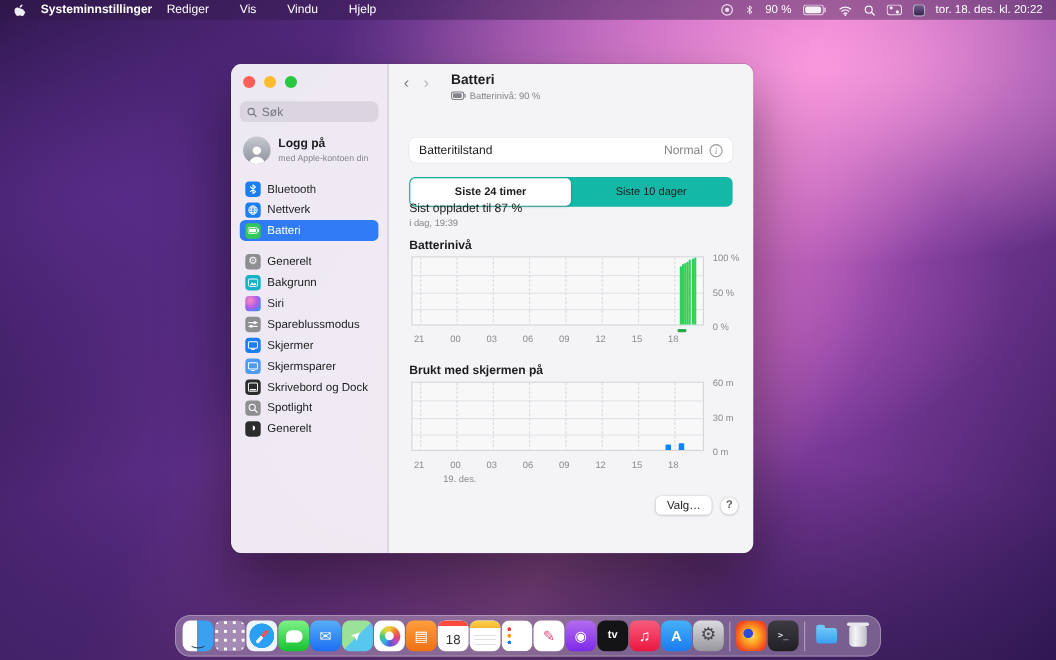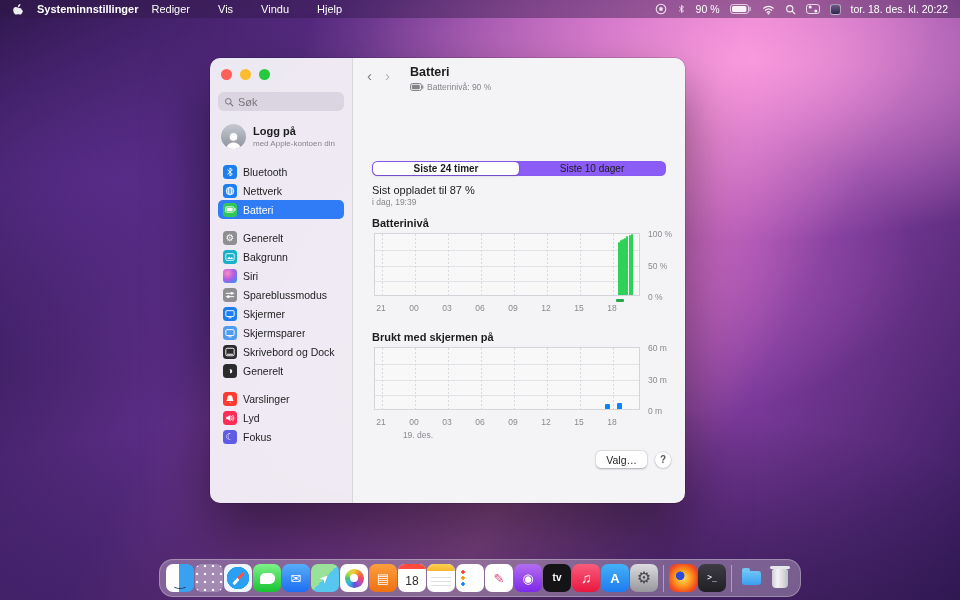--- a/index.html
+++ b/index.html
@@ -60,21 +60,21 @@
  box-shadow:0 0 0 .5px rgba(0,0,0,.09);display:flex;align-items:center;padding:0 9px}
 #row-lowpower{top:36px;height:23px}
 #row-health{top:67px;height:23px}
 .row-label{flex:1}
 .row-value{color:#1d1d1f}
 .row-value.dim{color:#85858b;margin-right:6px}
 .stepper{width:13px;height:13px;margin-left:5px;border-radius:3.5px;background:#ecebef;display:flex;align-items:center;justify-content:center}
 .stepper svg{display:block}
 .info-circle{width:12px;height:12px;border-radius:50%;border:1px solid #97979d;color:#97979d;
  font-family:"Liberation Serif",serif;font-style:italic;font-size:8.5px;display:flex;align-items:center;justify-content:center}
-.segmented{position:absolute;top:103px;left:19px;width:294px;height:15px;background:#8b5cf6;border-radius:5.5px;display:flex;padding:1px;
+.segmented{position:absolute;top:103px;left:19px;width:294px;height:27px;background:#14b8a6;border-radius:5.5px;display:flex;padding:1px;
  box-shadow:inset 0 0 0 .5px rgba(0,0,0,.04)}
 .segment{flex:1;display:flex;align-items:center;justify-content:center;font-size:10px;color:#1d1d1f;border-radius:4.5px;cursor:default}
 .segment.active{background:#fff;font-weight:600;box-shadow:0 1px 2.5px rgba(0,0,0,.18),0 0 0 .5px rgba(0,0,0,.05)}
 .last-charge-title{position:absolute;top:126px;left:19px;font-size:11px}
 .last-charge-sub{position:absolute;top:139px;left:19px;font-size:8.5px;color:#86868b}
 .chart{position:absolute;left:19px;width:313px}
 #chart1{top:159px}
 #chart2{top:273px}
 .chart h3{font-size:11px;font-weight:bold;margin-bottom:0;height:16px}
 .chart-body{position:relative}
@@ -313,46 +313,31 @@
             <div class="side-item">
               <span class="side-icon" style="background: rgb(44, 44, 46);">
                 <svg viewBox="0 0 12 12">
                   <rect x="1" y="1.5" width="10" height="9" rx="1.5" fill="none" stroke="currentColor" stroke-width="1.1"></rect>
                   <path d="M3 8.7h6" stroke="currentColor" stroke-width="1.3" stroke-linecap="round"></path>
                 </svg>
               </span>
               <span class="side-label">Skrivebord og Dock</span>
             </div>
             <div class="side-item">
+              <span class="side-icon" style="background: rgb(142, 142, 147);">
+                <svg viewBox="0 0 12 12">
+                  <circle cx="5.2" cy="5.2" r="3.4" fill="none" stroke="currentColor" stroke-width="1.2"></circle>
+                  <path d="M7.8 7.8 10.6 10.6" stroke="currentColor" stroke-width="1.3" stroke-linecap="round"></path>
+                </svg>
+              </span>
+              <span class="side-label">Spotlight</span>
+            </div>
+            <div class="side-item">
               <span class="side-icon" style="background: rgb(44, 44, 46);">◑</span>
               <span class="side-label">Generelt</span>
-            </div>
-          </div>
-          <div class="side-group">
-            <div class="side-item">
-              <span class="side-icon" style="background: rgb(255, 59, 48);">
-                <svg viewBox="0 0 12 12">
-                  <path d="M6 1.4c-2 0-3.2 1.5-3.2 3.4 0 2.3-.8 3.1-1.3 3.6h9c-.5-.5-1.3-1.3-1.3-3.6C9.2 2.9 8 1.4 6 1.4z" fill="currentColor"></path>
-                  <path d="M4.8 9.5a1.3 1.3 0 0 0 2.4 0z" fill="currentColor"></path>
-                </svg>
-              </span>
-              <span class="side-label">Varslinger</span>
-            </div>
-            <div class="side-item">
-              <span class="side-icon" style="background: rgb(255, 45, 85);">
-                <svg viewBox="0 0 12 12">
-                  <path d="M1.5 4.5v3h2L6.5 10V2L3.5 4.5z" fill="currentColor"></path>
-                  <path d="M8 4a2.8 2.8 0 0 1 0 4M9.5 2.8a4.8 4.8 0 0 1 0 6.4" fill="none" stroke="currentColor" stroke-linecap="round"></path>
-                </svg>
-              </span>
-              <span class="side-label">Lyd</span>
-            </div>
-            <div class="side-item">
-              <span class="side-icon" style="background: rgb(94, 92, 230);">☾</span>
-              <span class="side-label">Fokus</span>
             </div>
           </div>
         </nav>
     </aside>
 
     <main class="content">
       <div class="nav-chevrons">
         <span>‹</span>
         <span class="fwd">›</span>
       </div>
@@ -364,20 +349,25 @@
                 <rect x=".5" y=".5" width="11" height="7" rx="2" fill="none" stroke="#84848a"></rect>
                 <rect x="1.8" y="1.8" width="8" height="4.4" rx="1" fill="#84848a"></rect>
                 <path d="M12.7 2.8v2.4" stroke="#84848a" stroke-width="1.2" stroke-linecap="round"></path>
               </svg>
           </span>
           <span>Batterinivå: 90 %</span>
         </div>
       </div>
 
 
+      <div class="card" id="row-health">
+        <span class="row-label">Batteritilstand</span>
+        <span class="row-value dim">Normal</span>
+        <span class="info-circle">i</span>
+      </div>
 
       <div class="segmented" id="segmented">
           <div class="segment active">Siste 24 timer</div>
           <div class="segment">Siste 10 dager</div>
         </div>
 
       <div class="last-charge-title">Sist oppladet til 87 %</div>
       <div class="last-charge-sub">i dag, 19:39</div>
 
       <section class="chart" id="chart1">

